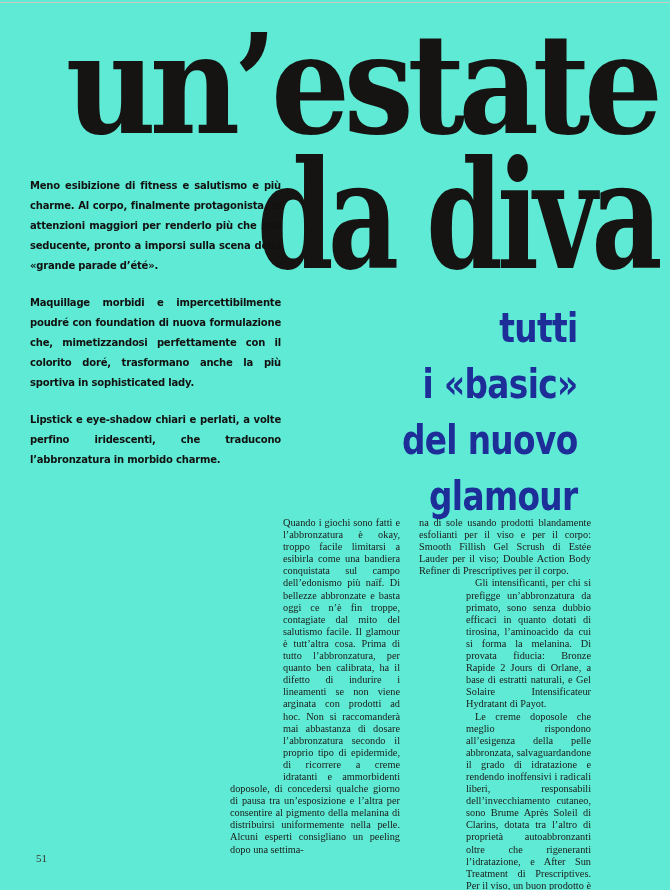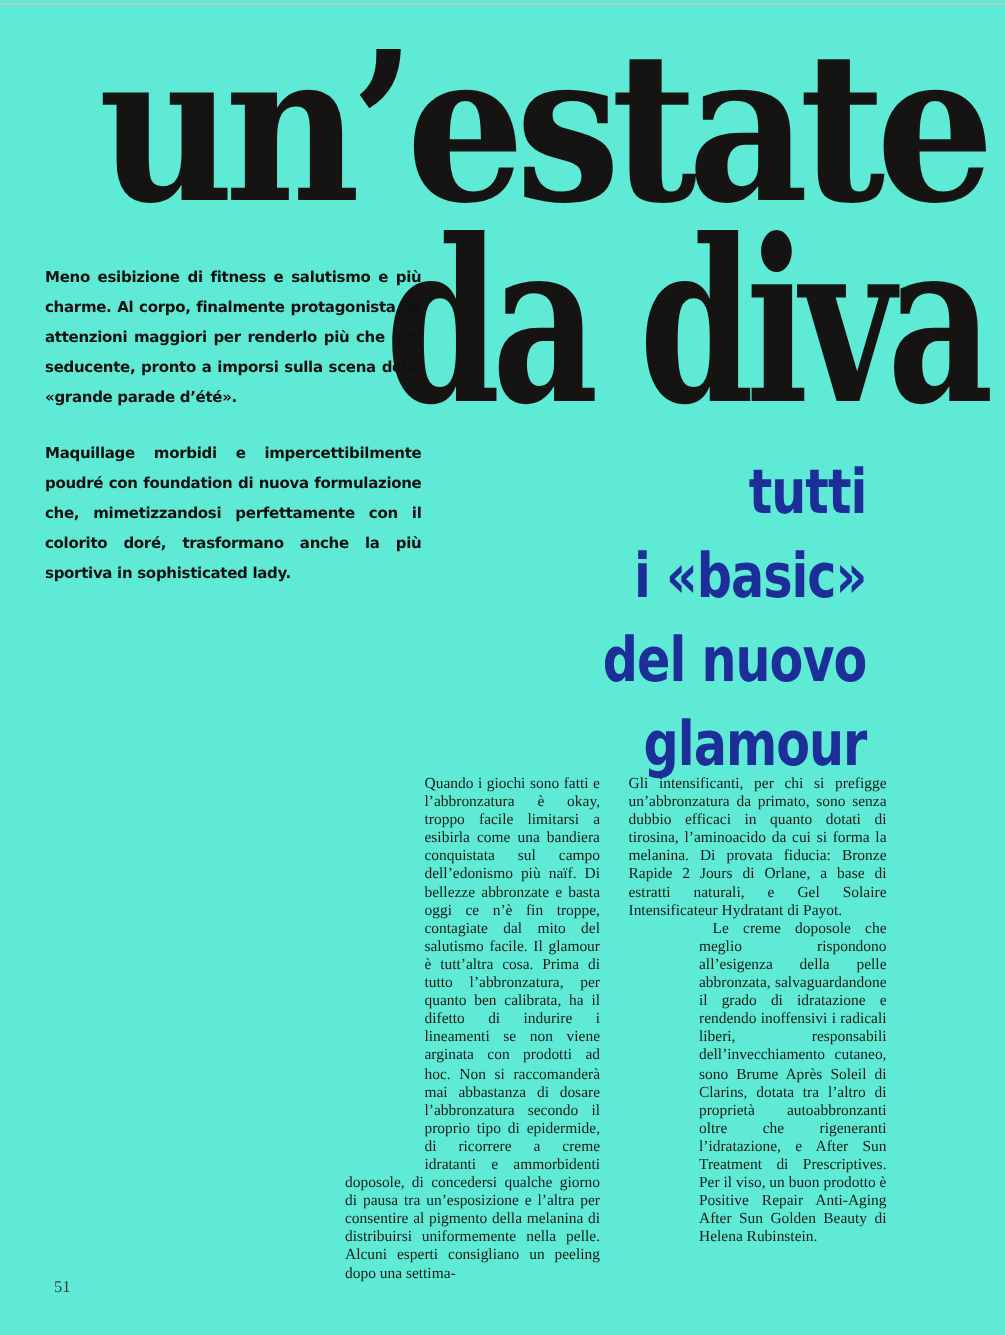--- a/index.html
+++ b/index.html
@@ -80,34 +80,36 @@
 <div class="page">
 
   <div class="top-rule"></div>
 
   <h1 class="hl hl1">un’estate</h1>
   <h1 class="hl hl2">da diva</h1>
 
   <div class="intro">
     <p>Meno esibizione di fitness e salutismo e più charme. Al corpo, finalmente protagonista, le attenzioni maggiori per renderlo più che mai seducente, pronto a imporsi sulla scena della «grande parade d’été».</p>
     <p>Maquillage morbidi e impercettibilmente poudré con foundation di nuova formulazione che, mimetizzandosi perfettamente con il colorito doré, trasformano anche la più sportiva in sophisticated lady.</p>
+    <p>Lipstick e eye-shadow chiari e perlati, a volte perfino iridescenti, che traducono l’abbronzatura in morbido charme.</p>
   </div>
 
   <div class="subhead">
     <div>tutti</div>
     <div>i «basic»</div>
     <div>del nuovo</div>
     <div>glamour</div>
   </div>
 
   <div class="bodycol col1">
     <span class="spacer"></span>
     <p>Quando i giochi sono fatti e l’abbronzatura è okay, troppo facile limitarsi a esibirla come una bandiera conquistata sul campo dell’edonismo più naïf. Di bellezze abbronzate e basta oggi ce n’è fin troppe, contagiate dal mito del salutismo facile. Il glamour è tutt’altra cosa. Prima di tutto l’abbronzatura, per quanto ben calibrata, ha il difetto di indurire i lineamenti se non viene arginata con prodotti ad hoc. Non si raccomanderà mai abbastanza di dosare l’abbronzatura secondo il proprio tipo di epidermide, di ricorrere a creme idratanti e ammorbidenti doposole, di concedersi qualche giorno di pausa tra un’esposizione e l’altra per consentire al pigmento della melanina di distribuirsi uniformemente nella pelle. Alcuni esperti consigliano un peeling dopo una settima-</p>
   </div>
 
   <div class="bodycol col2">
+    <p>na di sole usando prodotti blandamente esfolianti per il viso e per il corpo: Smooth Fillish Gel Scrush di Estée Lauder per il viso; Double Action Body Refiner di Prescriptives per il corpo.</p>
     <p>Gli intensificanti, per chi si prefigge un’abbronzatura da primato, sono senza dubbio efficaci in quanto dotati di tirosina, l’aminoacido da cui si forma la melanina. Di provata fiducia: Bronze Rapide 2 Jours di Orlane, a base di estratti naturali, e Gel Solaire Intensificateur Hydratant di Payot.</p>
     <p>Le creme doposole che meglio rispondono all’esigenza della pelle abbronzata, salvaguardandone il grado di idratazione e rendendo inoffensivi i radicali liberi, responsabili dell’invecchiamento cutaneo, sono Brume Après Soleil di Clarins, dotata tra l’altro di proprietà autoabbronzanti oltre che rigeneranti l’idratazione, e After Sun Treatment di Prescriptives. Per il viso, un buon prodotto è Positive Repair Anti-Aging After Sun Golden Beauty di Helena Rubinstein.</p>
   </div>
 
   <div class="pagenum">51</div>
 
 </div>
 
 </body></html>

